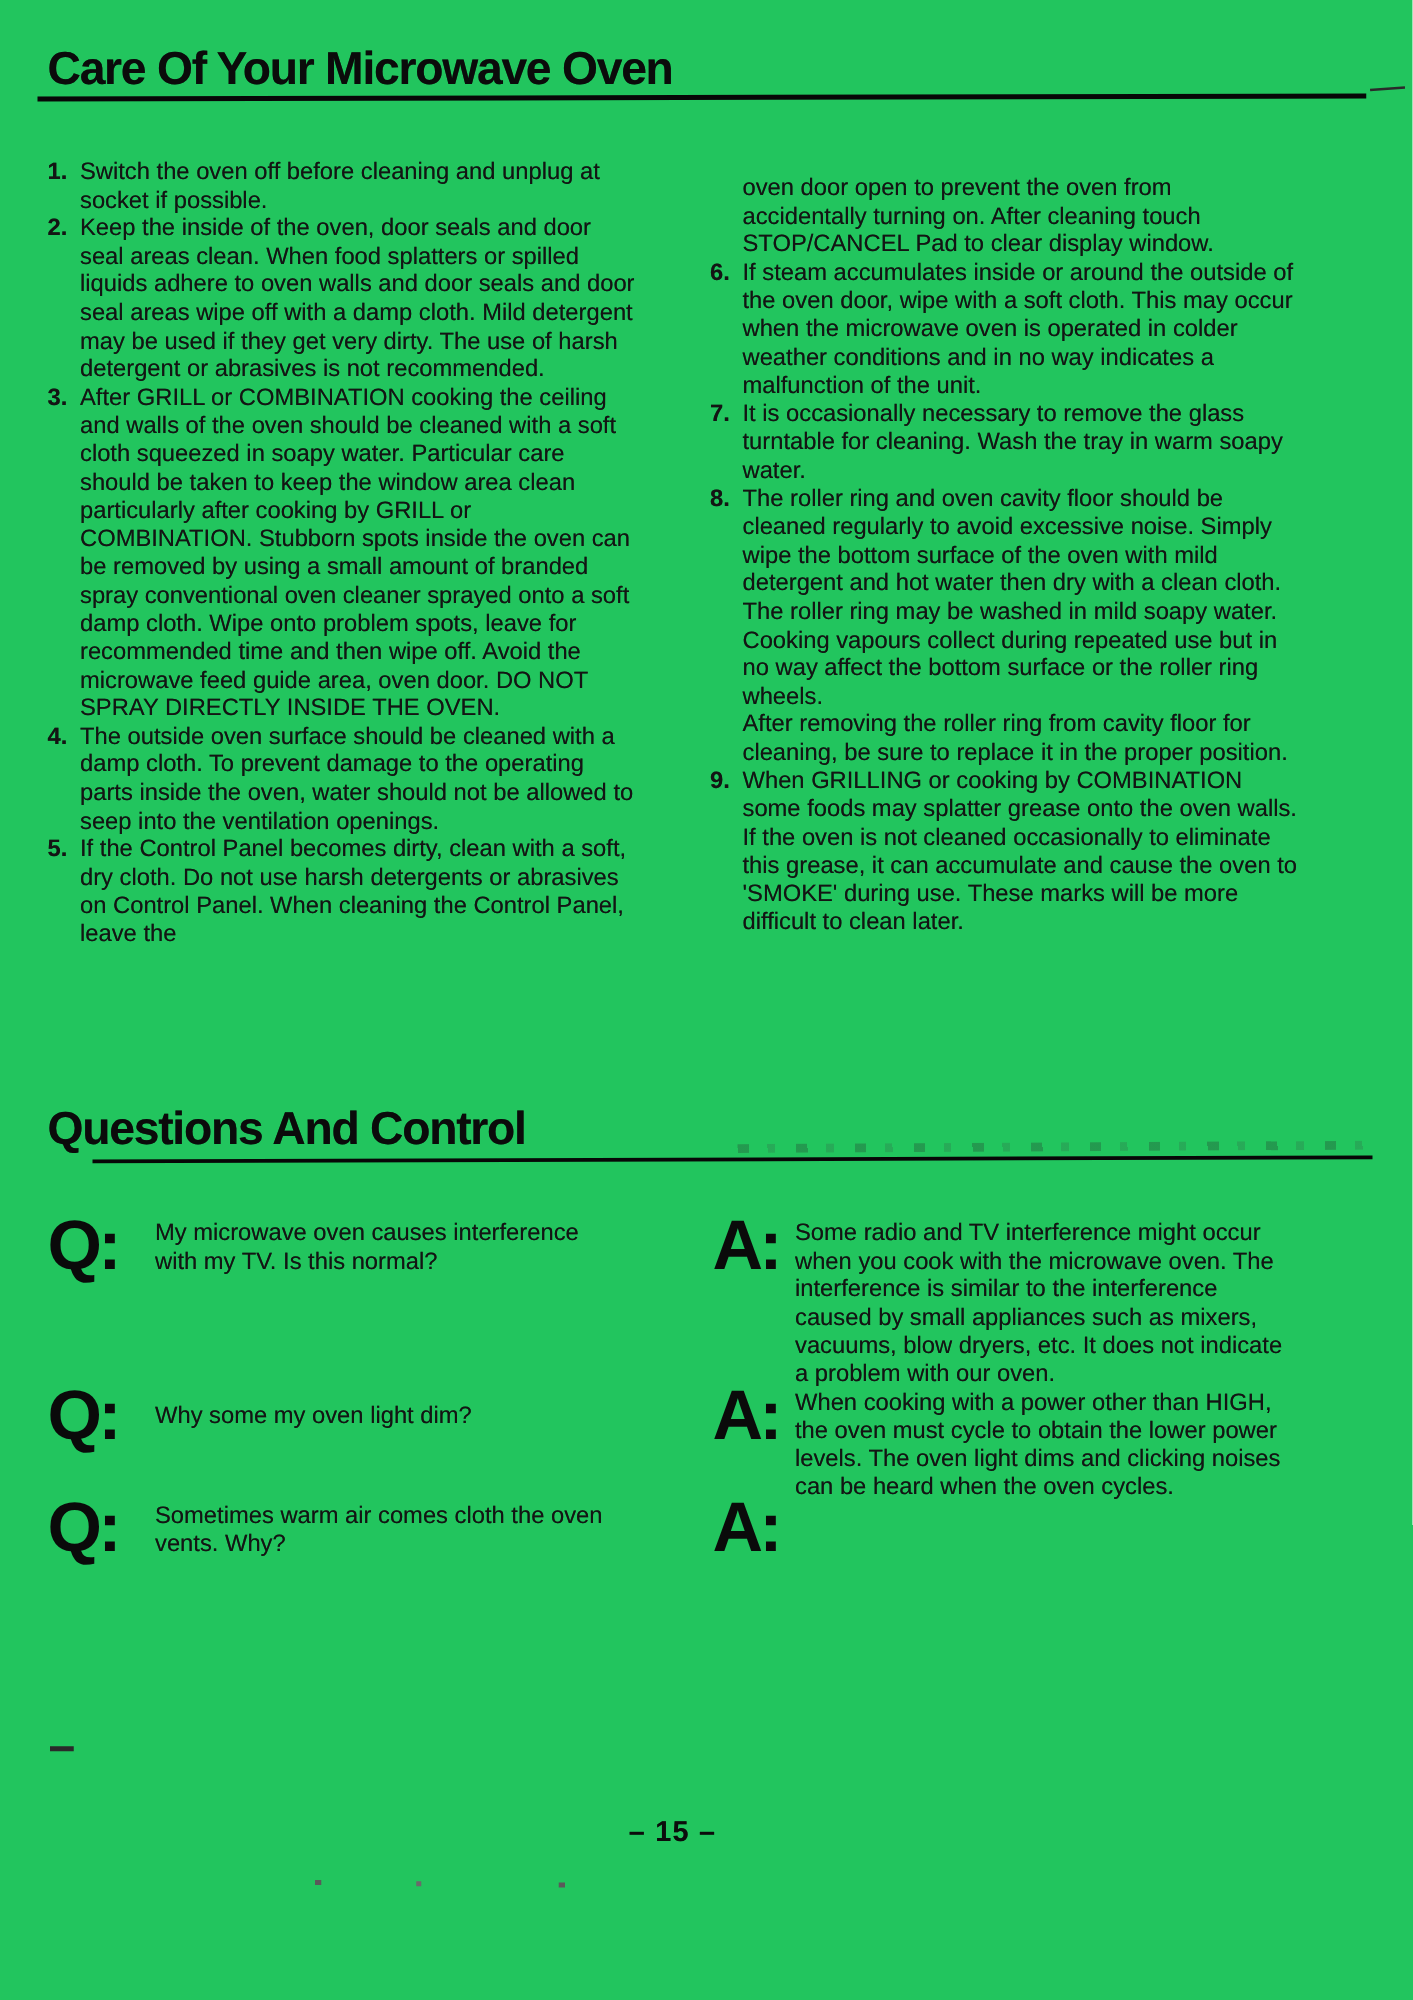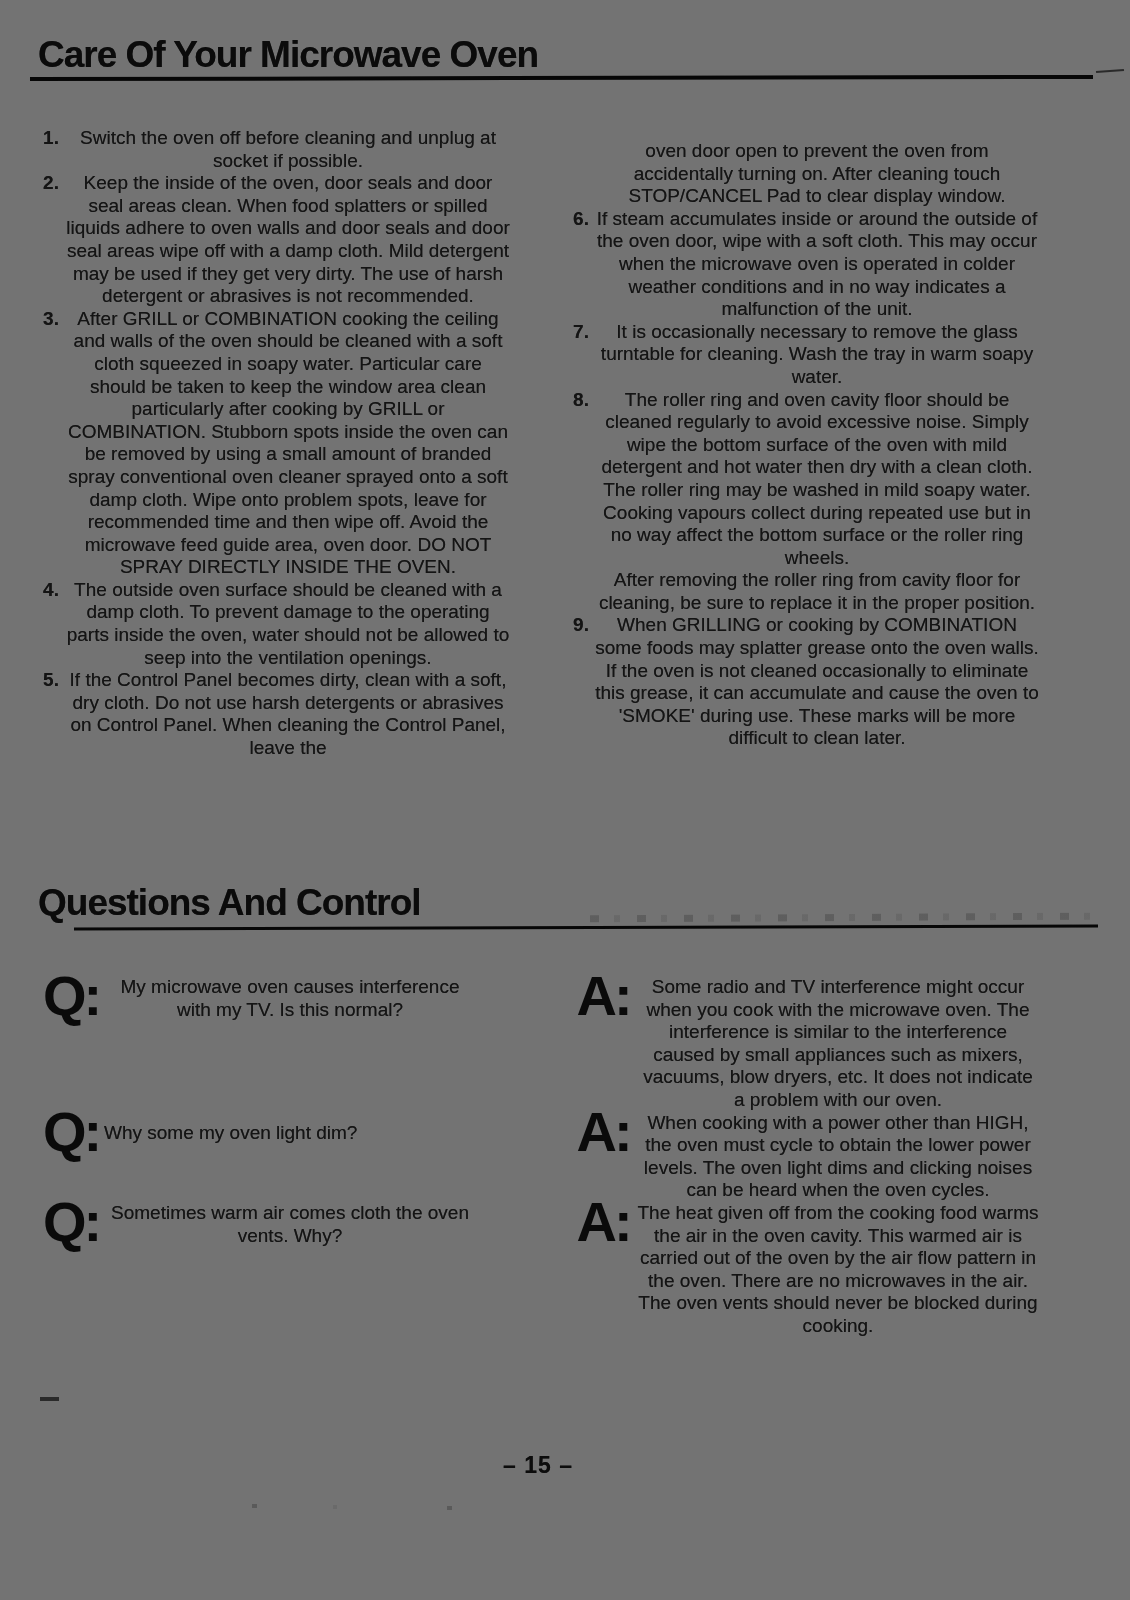--- a/index.html
+++ b/index.html
@@ -1,25 +1,24 @@
 <!DOCTYPE html>
 <html><head>
 <meta charset="utf-8">
 <style>
   html,body{margin:0;padding:0;background:#ffffff;}
   .page{
     position:relative;
     width:1130px;
     height:1600px;
-    background:#737373;
+    background:#22c55e;
     font-family:"Liberation Sans", sans-serif;
     color:#141414;
     overflow:hidden;
     text-shadow:0 0 0.4px rgba(0,0,0,0.55);
-    text-align:center;
   }
   .sec-title{
     position:absolute;
     left:38px;
     margin:0;
     font-size:37px;
     font-weight:700;
     letter-spacing:-1px;
     line-height:1;
     color:#0b0b0b;
@@ -64,21 +63,21 @@
   .a-cell{flex:1;display:flex;align-items:flex-start;}
   .marker{
     flex:0 0 66px;
     font-size:56px;
     font-weight:700;
     line-height:40px;
     letter-spacing:-3px;
     color:#0a0a0a;
     text-shadow:none;
   }
-  .q-wrap{display:flex;align-items:center;min-height:44px;}
+  .q-wrap{display:flex;align-items:center;min-height:44px;margin-left:20px;}
   .q-text{max-width:372px;}
   .a-text{max-width:404px;}
   .page-number{
     position:absolute;
     left:503px;
     top:1452px;
     font-size:23px;
     font-weight:700;
     letter-spacing:1px;
     color:#0c0c0c;
@@ -180,21 +179,20 @@
     </div>
     <div class="qa-row">
       <div class="q-cell">
         <span class="marker">Q:</span>
         <div class="q-wrap">
           <span class="q-text">Sometimes warm air comes cloth the oven vents. Why?</span>
         </div>
       </div>
       <div class="a-cell">
         <span class="marker">A:</span>
-        <span class="a-text">The heat given off from the cooking food warms the air in the oven cavity. This warmed air is carried out of the oven by the air flow pattern in the oven. There are no microwaves in the air. The oven vents should never be blocked during cooking.</span>
       </div>
     </div>
   </div>
 
   <div class="page-number">– 15 –</div>
 
   <div class="artifact art-dash"></div>
   <div class="artifact art-speck-1"></div>
   <div class="artifact art-speck-2"></div>
   <div class="artifact art-speck-3"></div>

